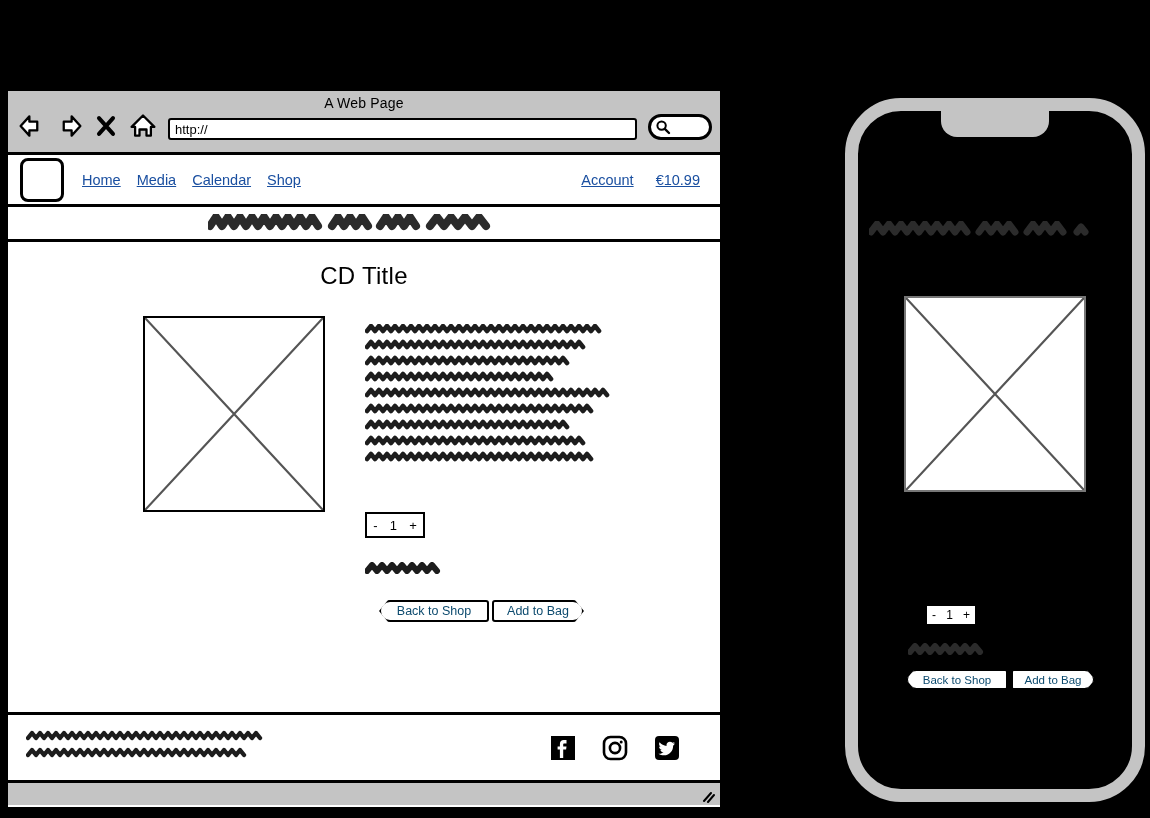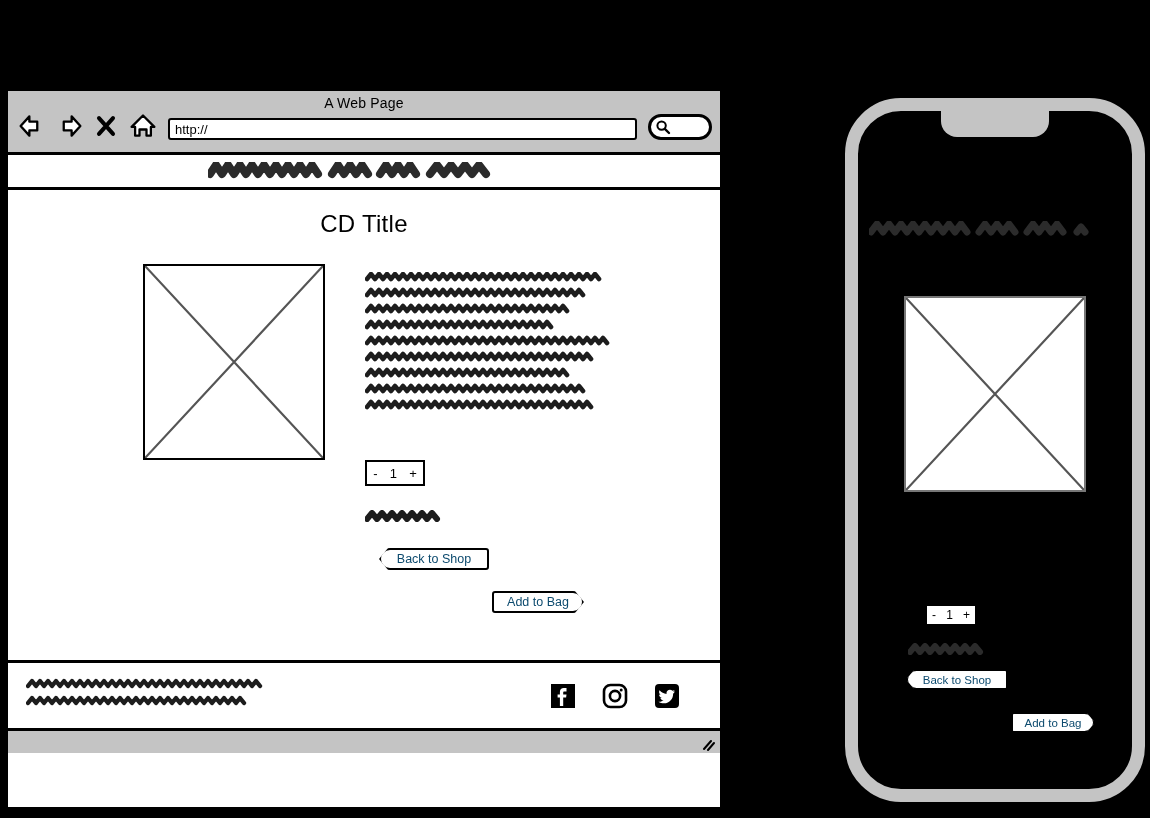--- a/index.html
+++ b/index.html
@@ -84,21 +84,20 @@
   }
   .pill-left{
     width:110px;border:2.5px solid #000;
     clip-path:polygon(0% 50%, 9px 0%, 100% 0%, 100% 100%, 9px 100%);
     border-radius:11px 3px 3px 11px;
   }
   .pill-right{
     width:92px;border:2.5px solid #000;margin-left:3px;
     clip-path:polygon(0% 0%, calc(100% - 9px) 0%, 100% 50%, calc(100% - 9px) 100%, 0% 100%);
     border-radius:3px 11px 11px 3px;
-    margin-top:43px;
   }
 
   
   #site-footer{
     height:68px;border-top:3px solid #000;background:#fff;display:flex;
     align-items:center;padding:0 18px;box-sizing:border-box;
   }
   #footer-social{margin-left:auto;display:flex;gap:26px;padding-right:22px;}
   #status-bar{
     height:22px;background:#c4c4c4;border-top:3px solid #000;position:relative;
@@ -164,20 +163,35 @@
 
       <div id="search-pill">
         <svg width="16" height="16" viewBox="0 0 16 16">
           <circle cx="6.6" cy="6.6" r="4.2" fill="none" stroke="#000" stroke-width="2"></circle>
           <path d="M9.8 9.8 L14 14" stroke="#000" stroke-width="2.4" stroke-linecap="round"></path>
         </svg>
       </div>
     </div>
   </div>
 
+  <div id="site-nav">
+    <div id="logo-box"></div>
+
+    <div id="nav-links">
+      <span class="nav-link">Home</span>
+      <span class="nav-link">Media</span>
+      <span class="nav-link">Calendar</span>
+      <span class="nav-link">Shop</span>
+    </div>
+
+    <div id="nav-right">
+      <span class="nav-link">Account</span>
+      <span class="nav-link">€10.99</span>
+    </div>
+  </div>
 
   <div id="banner">
     <svg width="312" height="18" viewBox="0 0 312 18">
       <path d="M2 12 L8 3 L14 12 L20 3 L26 12 L32 3 L38 12 L44 3 L50 12 L56 3 L62 12 L68 3 L74 12 L80 3 L86 12 L92 3 L98 12 L104 3 L110 12" stroke="#2b2b2b" stroke-width="8" fill="none" stroke-linecap="round" stroke-linejoin="round"></path>
       <path d="M124 12 L130 3 L136 12 L142 3 L148 12 L154 3 L160 12" stroke="#2b2b2b" stroke-width="8" fill="none" stroke-linecap="round" stroke-linejoin="round"></path>
       <path d="M172 12 L178 3 L184 12 L190 3 L196 12 L202 3 L208 12" stroke="#2b2b2b" stroke-width="8" fill="none" stroke-linecap="round" stroke-linejoin="round"></path>
       <path d="M222 12 L229 3 L236 12 L243 3 L250 12 L257 3 L264 12 L271 3 L278 12" stroke="#2b2b2b" stroke-width="8" fill="none" stroke-linecap="round" stroke-linejoin="round"></path>
     </svg>
   </div>
 

